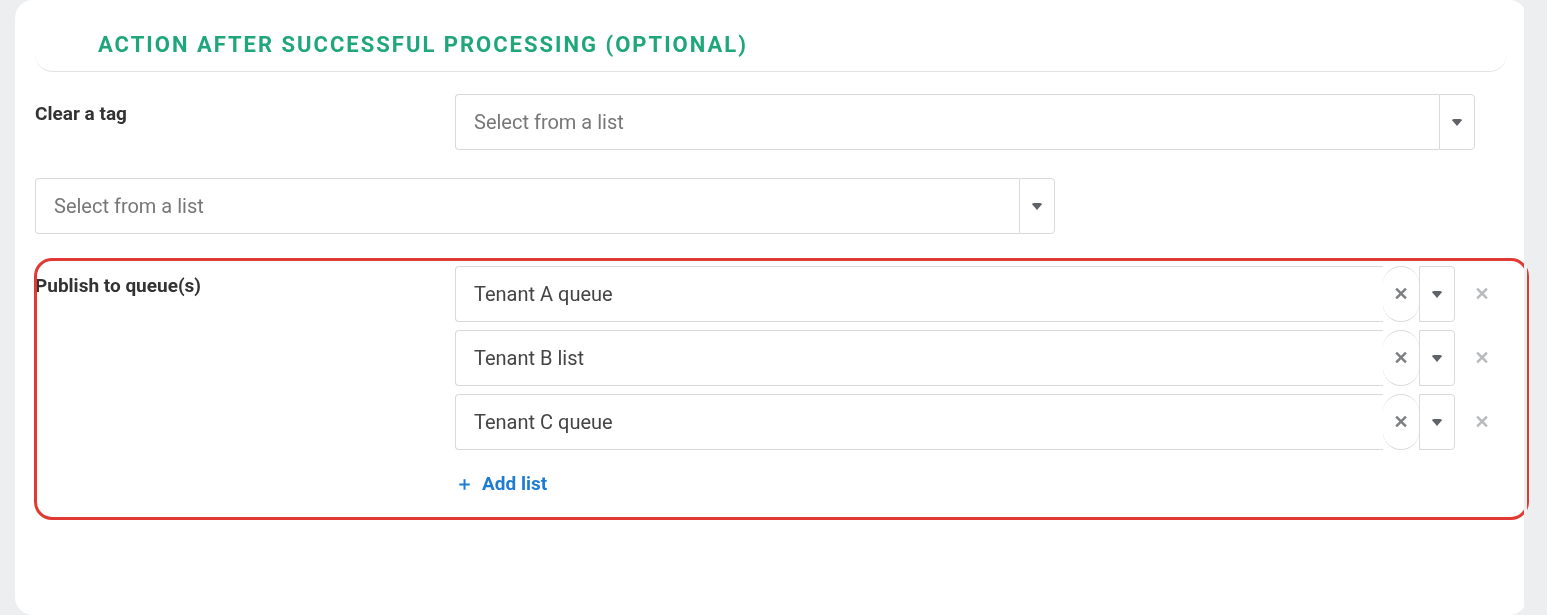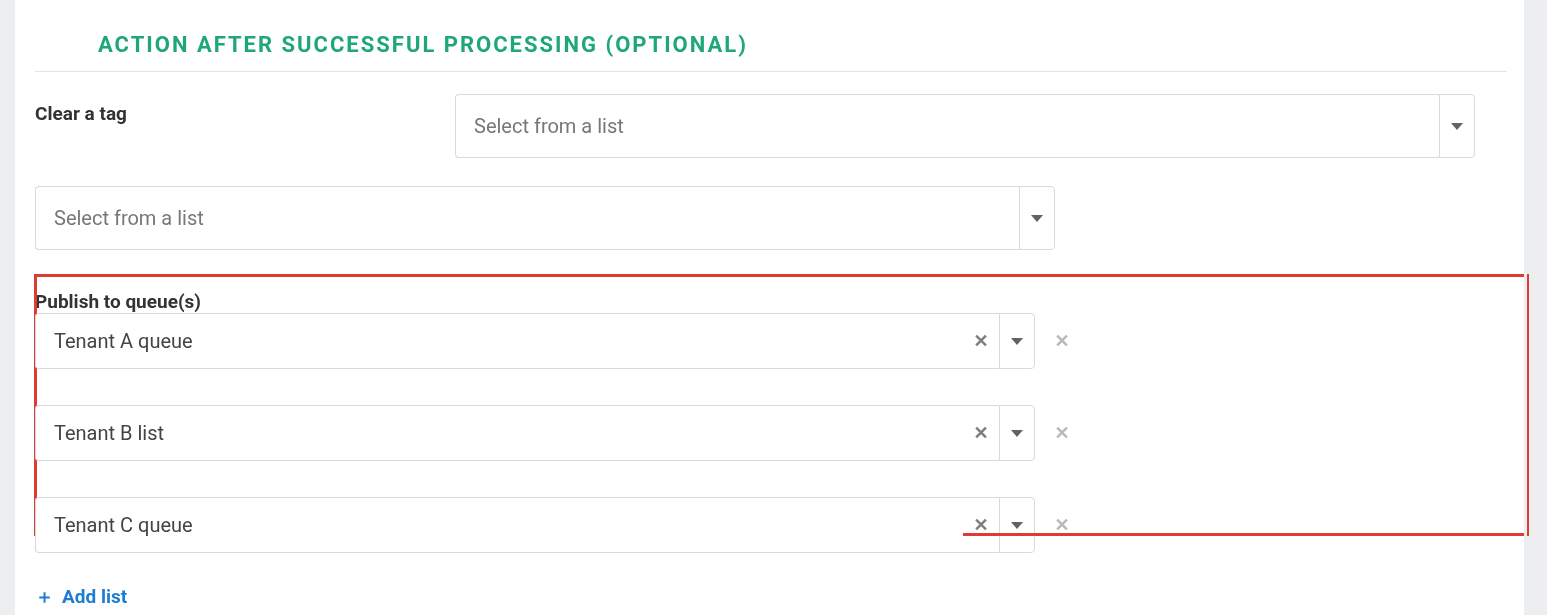--- a/index.html
+++ b/index.html
@@ -1,15 +1,15 @@
 <!DOCTYPE html>
 <html><head>
 <meta charset="utf-8">
 <style>
-  * { box-sizing: border-box; }
+  * { box-sizing: border-box; border-radius: 18px; }
   html, body {
     margin: 0;
     padding: 0;
     background: #eceeef;
     font-family: -apple-system, "Segoe UI", Roboto, "Helvetica Neue", Arial, sans-serif;
     color: #333;
   }
   .page {
     width: 1547px;
     height: 615px;
@@ -58,21 +58,21 @@
     display: flex;
     width: 1020px;
     position: relative;
   }
   .select-box {
     flex: 1 1 auto;
     border: 1px solid #d7dadd;
     border-right: none;
     border-radius: 4px 0 0 4px;
     background: #fff;
-    height: 64px;
+    height: 56px;
     display: flex;
     align-items: center;
     padding: 0 18px;
     font-size: 20px;
     color: #777;
   }
   .select-caret {
     width: 36px;
     border: 1px solid #d7dadd;
     border-radius: 0 4px 4px 0;
@@ -84,23 +84,23 @@
   .caret {
     width: 0; height: 0;
     border-left: 6px solid transparent;
     border-right: 6px solid transparent;
     border-top: 7px solid #5f6266;
   }
   .queue-row {
     display: flex;
     align-items: center;
     width: 1040px;
-    margin-bottom: 36px;
-  }
-  .queue-row:last-of-type { margin-bottom: 10px; }
+    margin-bottom: 8px;
+  }
+  .queue-row:last-of-type { margin-bottom: 0; }
   .queue-select {
     flex: 1 1 auto;
     display: flex;
   }
   .qs-box {
     flex: 1 1 auto;
     border: 1px solid #d7dadd;
     border-right: none;
     border-radius: 4px 0 0 4px;
     background: #fff;
@@ -169,21 +169,20 @@
     top: -4px;
     width: 1495px;
     height: 262px;
   }
   .queues-wrapper {
     position: relative;
     padding-top: 4px;
   }
   .queues-inner {
     display: flex;
-    flex-direction: column;
   }
   #right-edge {
     position:absolute;
     top:0; right:0;
     width:3px; height:615px;
     background:#eceeef;
   }
 </style>
 </head>
 <body>

